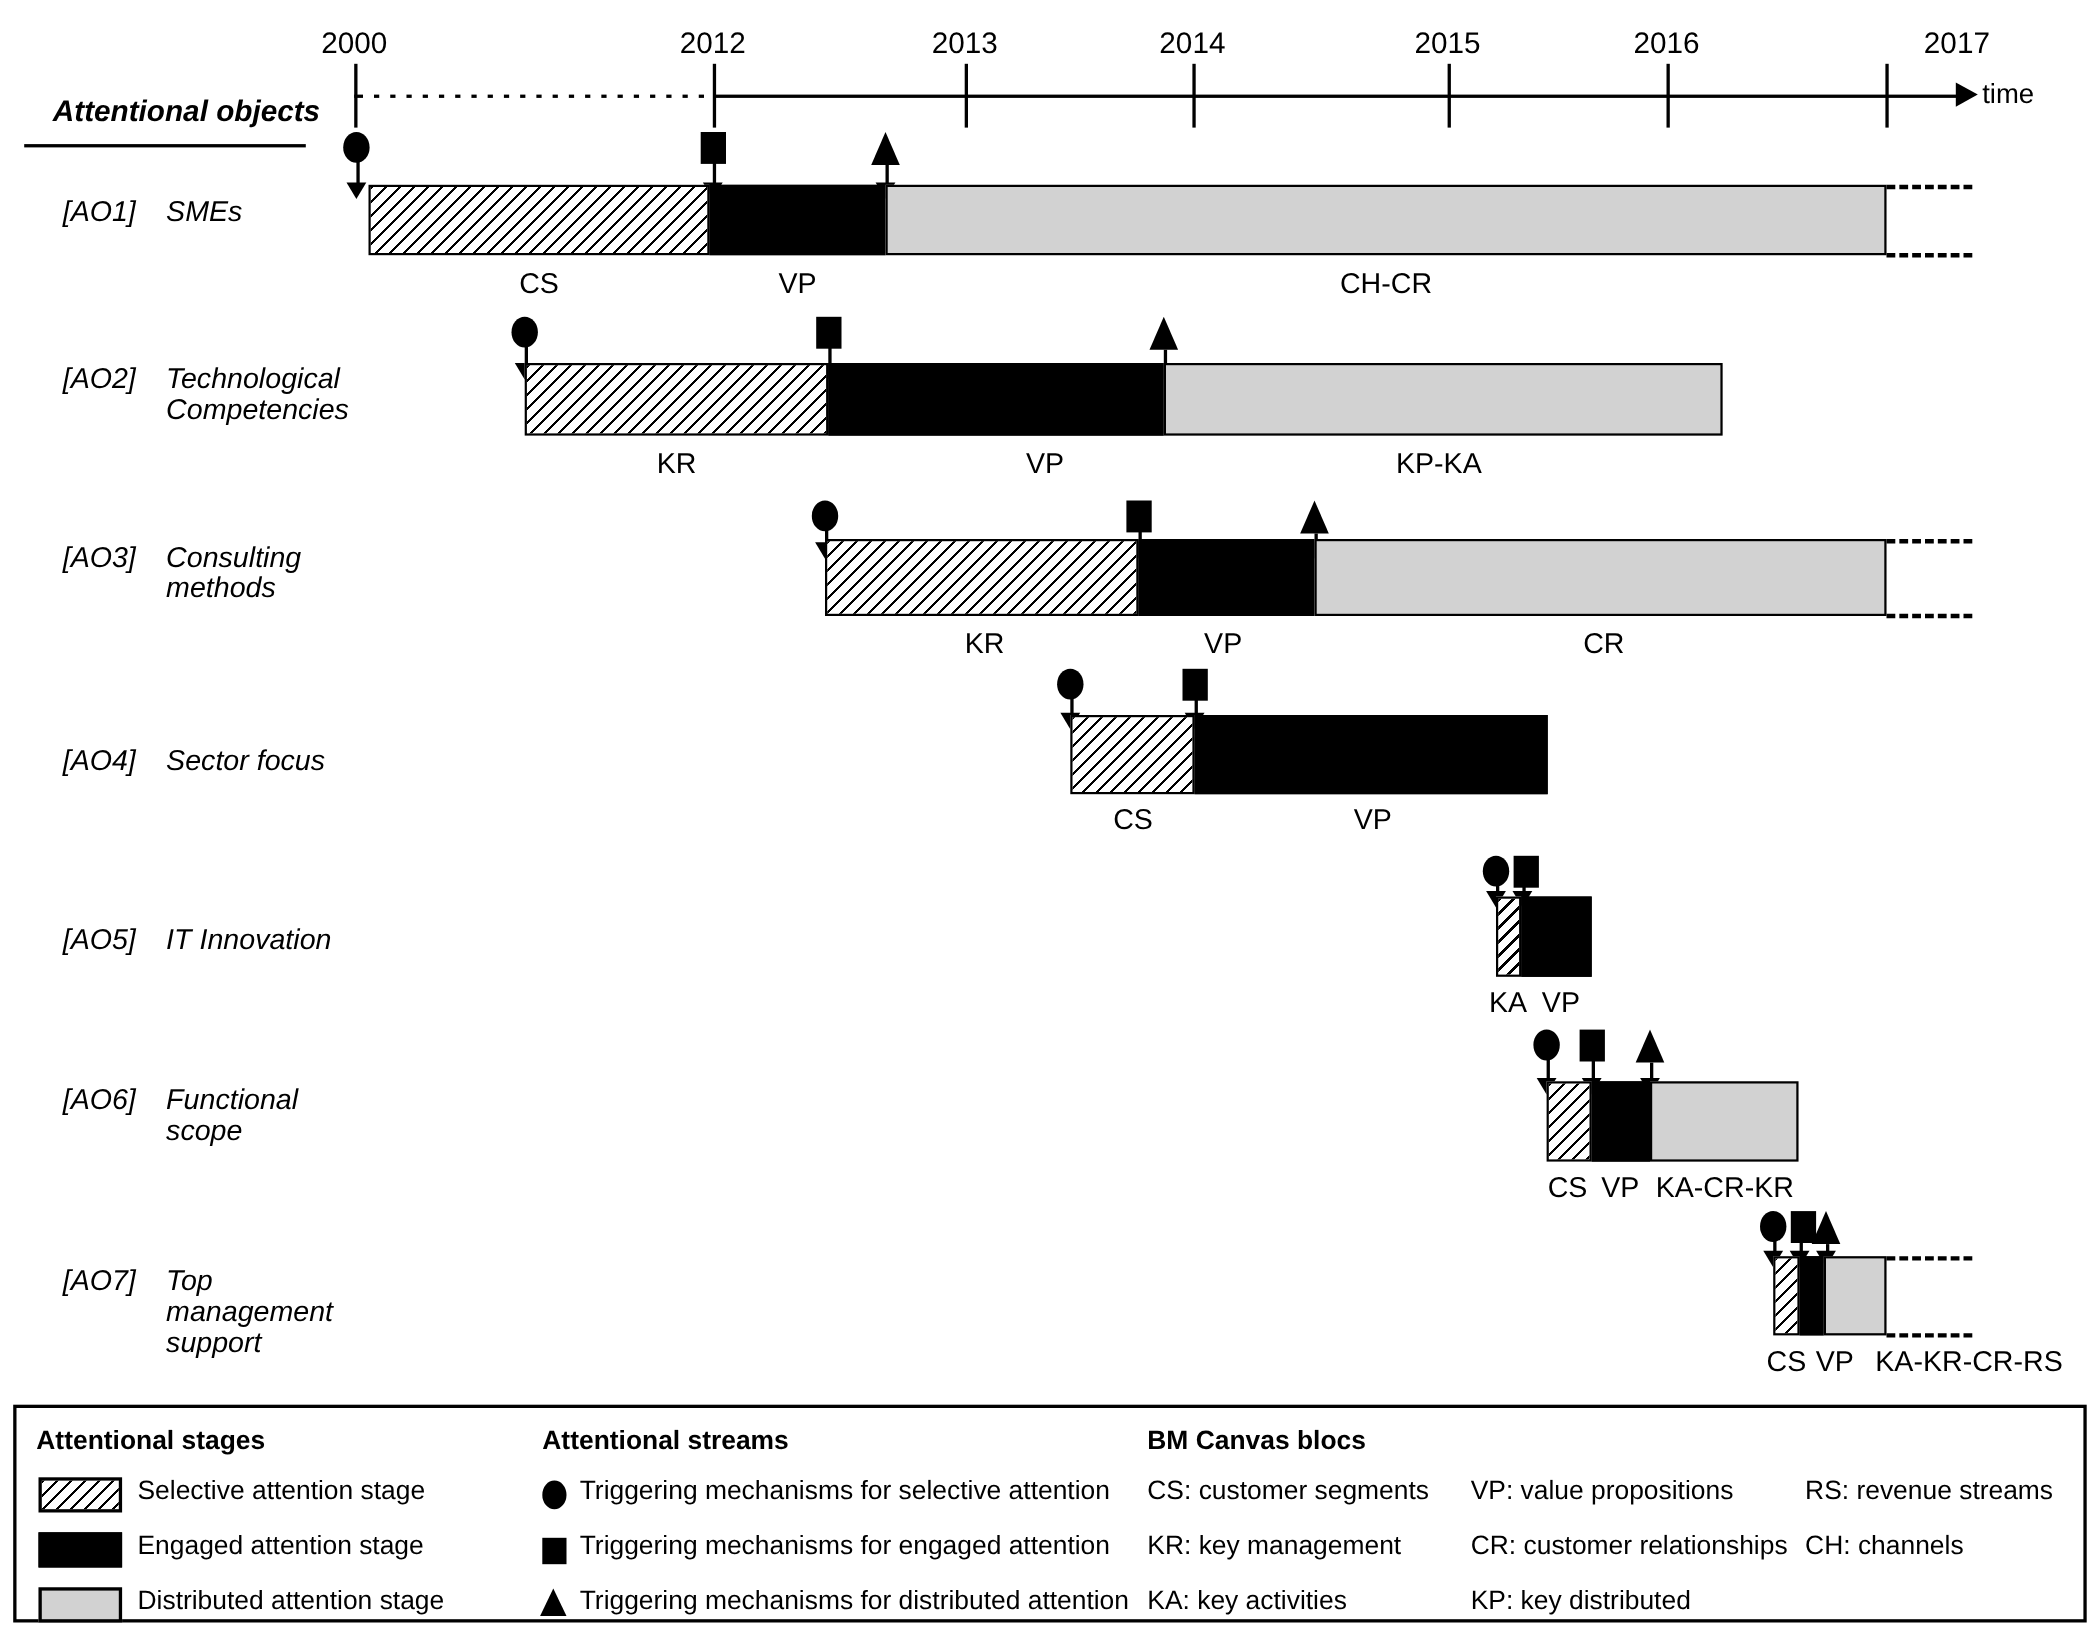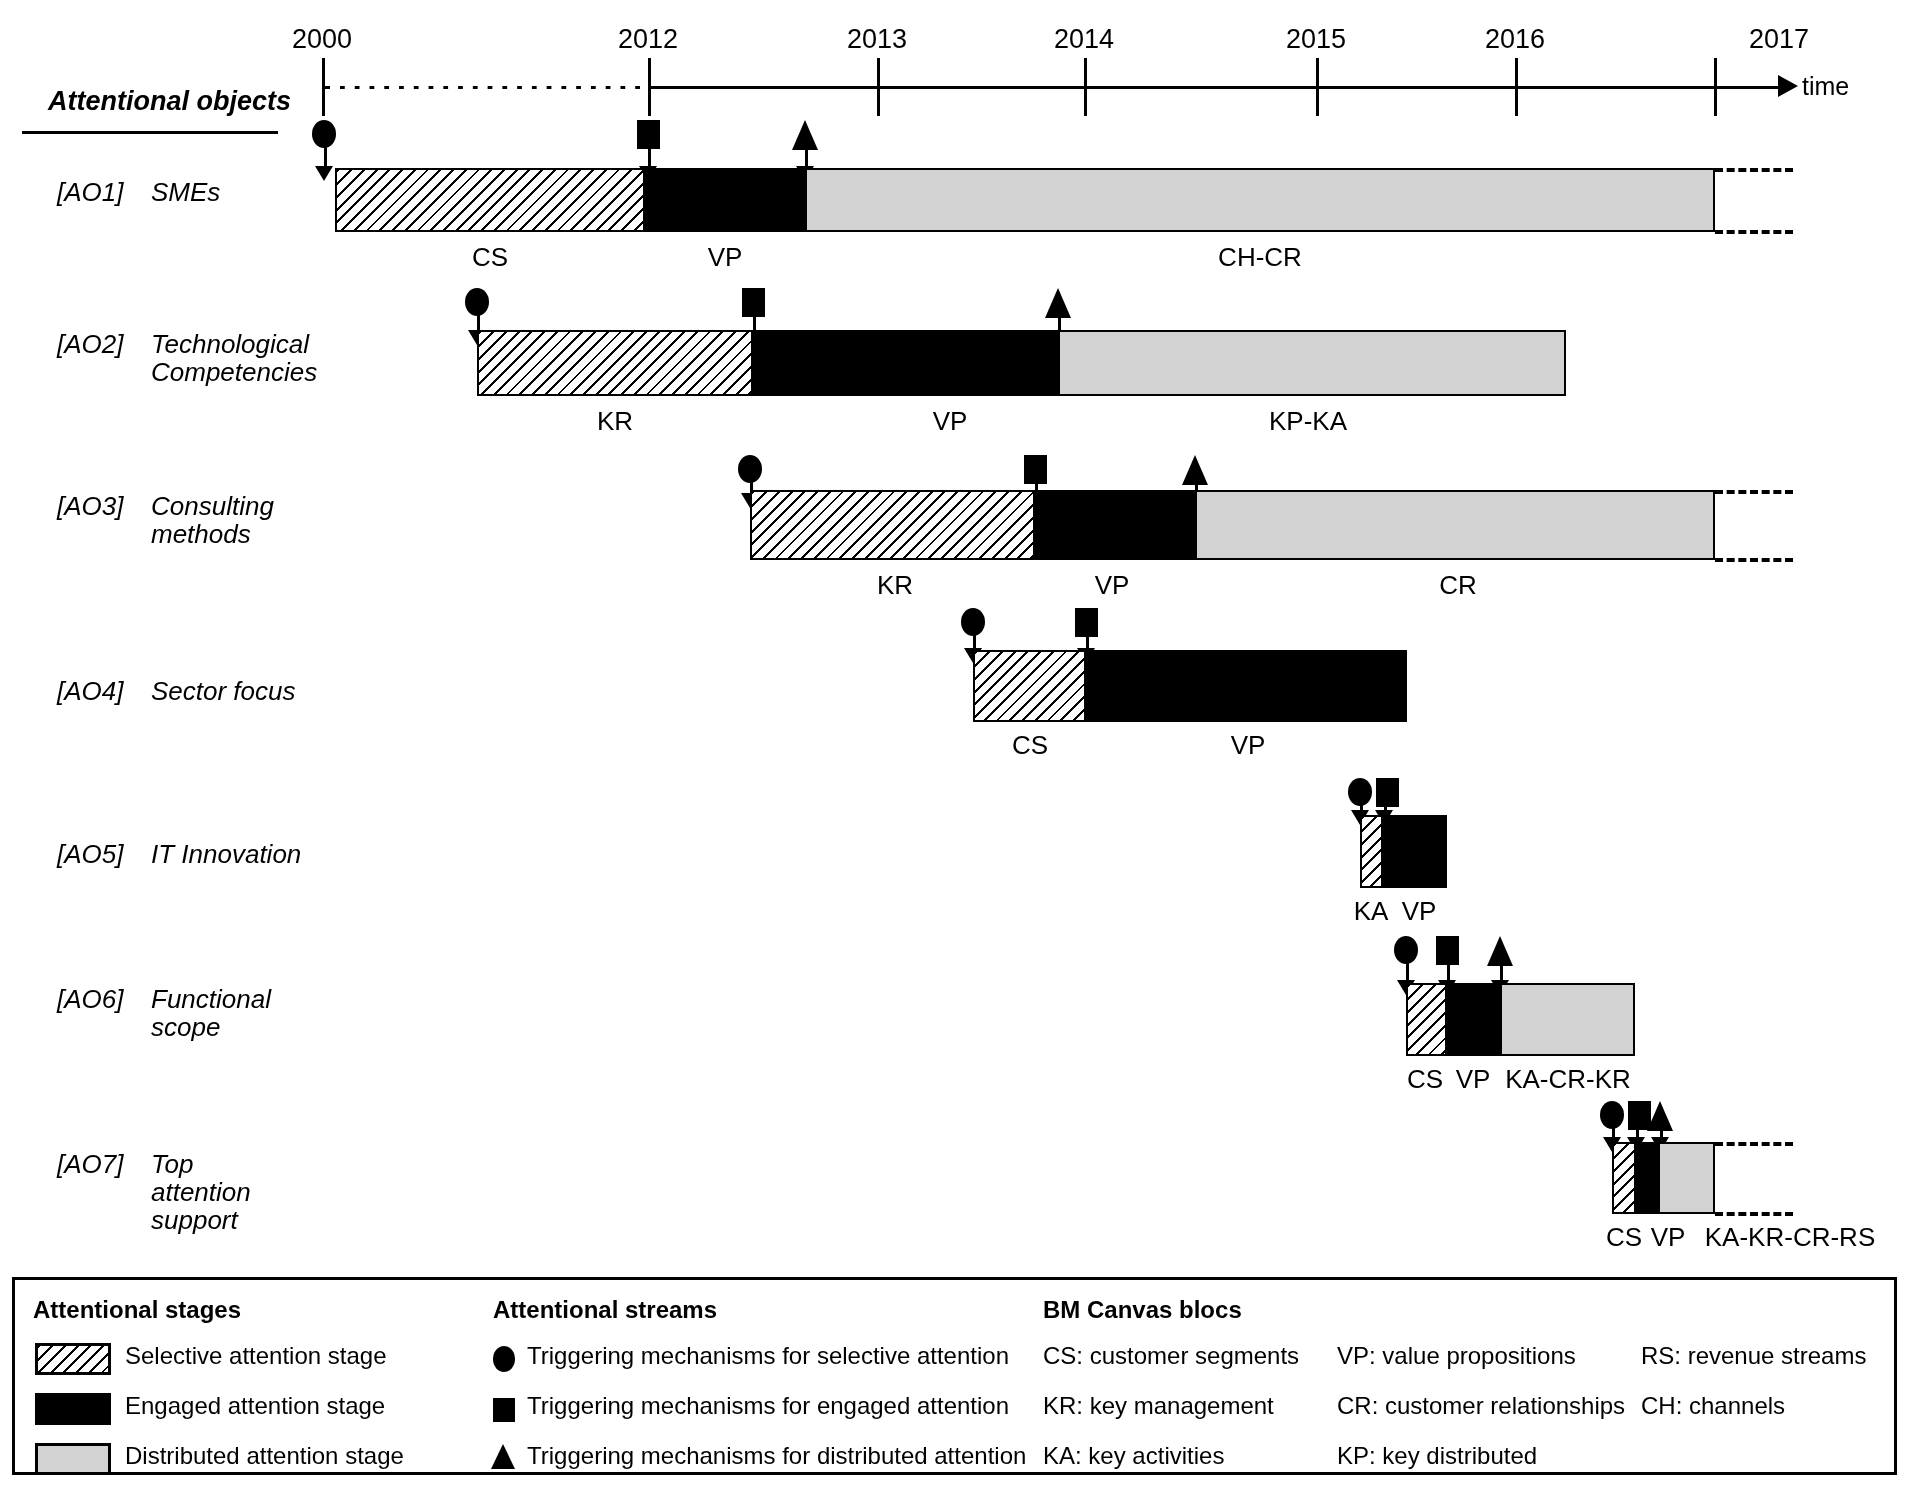--- a/index.html
+++ b/index.html
@@ -366,21 +366,21 @@
   <div class="bar selective" style="left:1406px; top:983px; width:41px;  height:73px"></div>
   <div class="bar engaged" style="left:1447px; top:983px; width:53px;  height:73px"></div>
   <div class="bar distributed" style="left:1500px; top:983px; width:135px; height:73px"></div>
 
   <div class="bar-cap" style="left:1425px; top:1064px">CS</div>
   <div class="bar-cap" style="left:1473px; top:1064px">VP</div>
   <div class="bar-cap" style="left:1568px; top:1064px">KA-CR-KR</div>
 
   <div class="row-label" style="top:1150px">
     <span class="tag">[AO7]</span><span>Top</span>
-    <span class="cont">attention</span>
+    <span class="cont">management</span>
     <span class="cont">support</span>
   </div>
 
   <div class="marker" style="left:1612px; top:1101px">
     <div class="m-circle glyph" style="left:-12px"></div>
     <div class="drop" style="left:0px; top:26px; height:14px"></div>
     <div class="drop-head" style="left:-9px; top:36px"></div>
   </div>
   <div class="marker" style="left:1636px; top:1101px">
     <div class="m-square glyph" style="left:-8px"></div>

